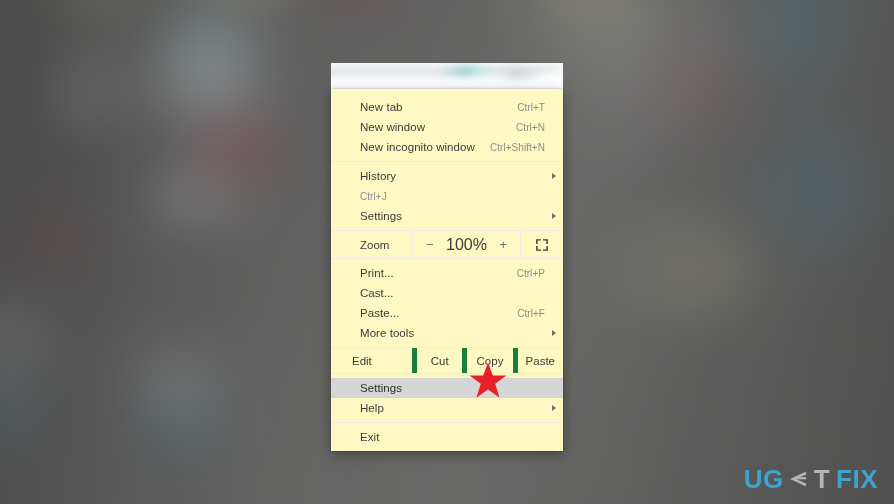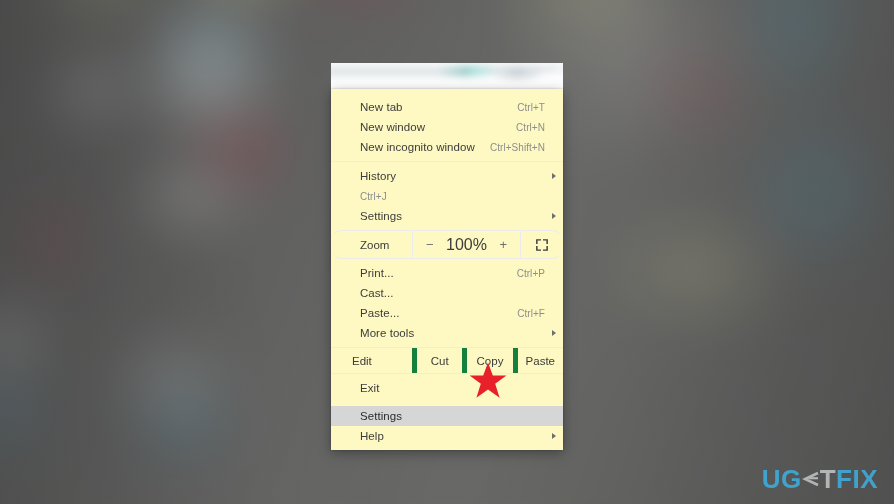--- a/index.html
+++ b/index.html
@@ -134,21 +134,20 @@
     border-left: 4.2px solid #6e6e6e;
   }
 
   
   .zoom-row {
     display: flex;
     align-items: stretch;
     height: 27px;
     border-top: 1px solid #ececec;
     border-bottom: 1px solid #ececec;
-    border-radius: 11px;
   }
   .zoom-label {
     flex: 0 0 auto;
     width: 81px;
     display: flex;
     align-items: center;
     padding-left: 29px;
     box-sizing: border-box;
     font-size: 11.5px;
     color: #3c3c3c;
@@ -227,20 +226,21 @@
     position: absolute;
     right: 16px;
     bottom: 12px;
     display: flex;
     align-items: center;
     font-size: 26px;
     font-weight: bold;
     letter-spacing: 0.5px;
     line-height: 1;
     opacity: 0.93;
+    gap: 6px;
   }
   #watermark .wm-u  { color: #3fa9d6; }
   #watermark .wm-t  { color: #b9bdbd; }
   #watermark .wm-fix{ color: #3fa9d6; }
   #watermark .wm-glyph { display: block; }
 </style>
 </head>
 <body>
 
 <div id="stage">
@@ -322,36 +322,36 @@
       </div>
     </div>
 
     <div class="edit-row">
       <div class="edit-label">Edit</div>
       <div class="edit-btn">Cut</div>
       <div class="edit-btn">Copy</div>
       <div class="edit-btn">Paste</div>
     </div>
 
-    <div class="menu-group">
-      <div class="menu-item">
-        <span class="label">Exit</span>
-        <span class="accel"></span>
-      </div>
-    </div>
-
     <div class="menu-group" style="border-top:none;">
       <div class="menu-item selected">
         <span class="label">Settings</span>
         <span class="accel"></span>
       </div>
       <div class="menu-item">
         <span class="label">Help</span>
         <span class="accel"></span>
         <span class="submenu-arrow"></span>
+      </div>
+    </div>
+
+    <div class="menu-group">
+      <div class="menu-item">
+        <span class="label">Exit</span>
+        <span class="accel"></span>
       </div>
     </div>
 
   </div>
 
   <svg id="star-marker" viewBox="0 0 100 100">
     <polygon points="50,4 62,36 96,36 68,57 79,92 50,71 21,92 32,57 4,36 38,36" fill="#e8202a"></polygon>
   </svg>
 
   <div id="watermark">

